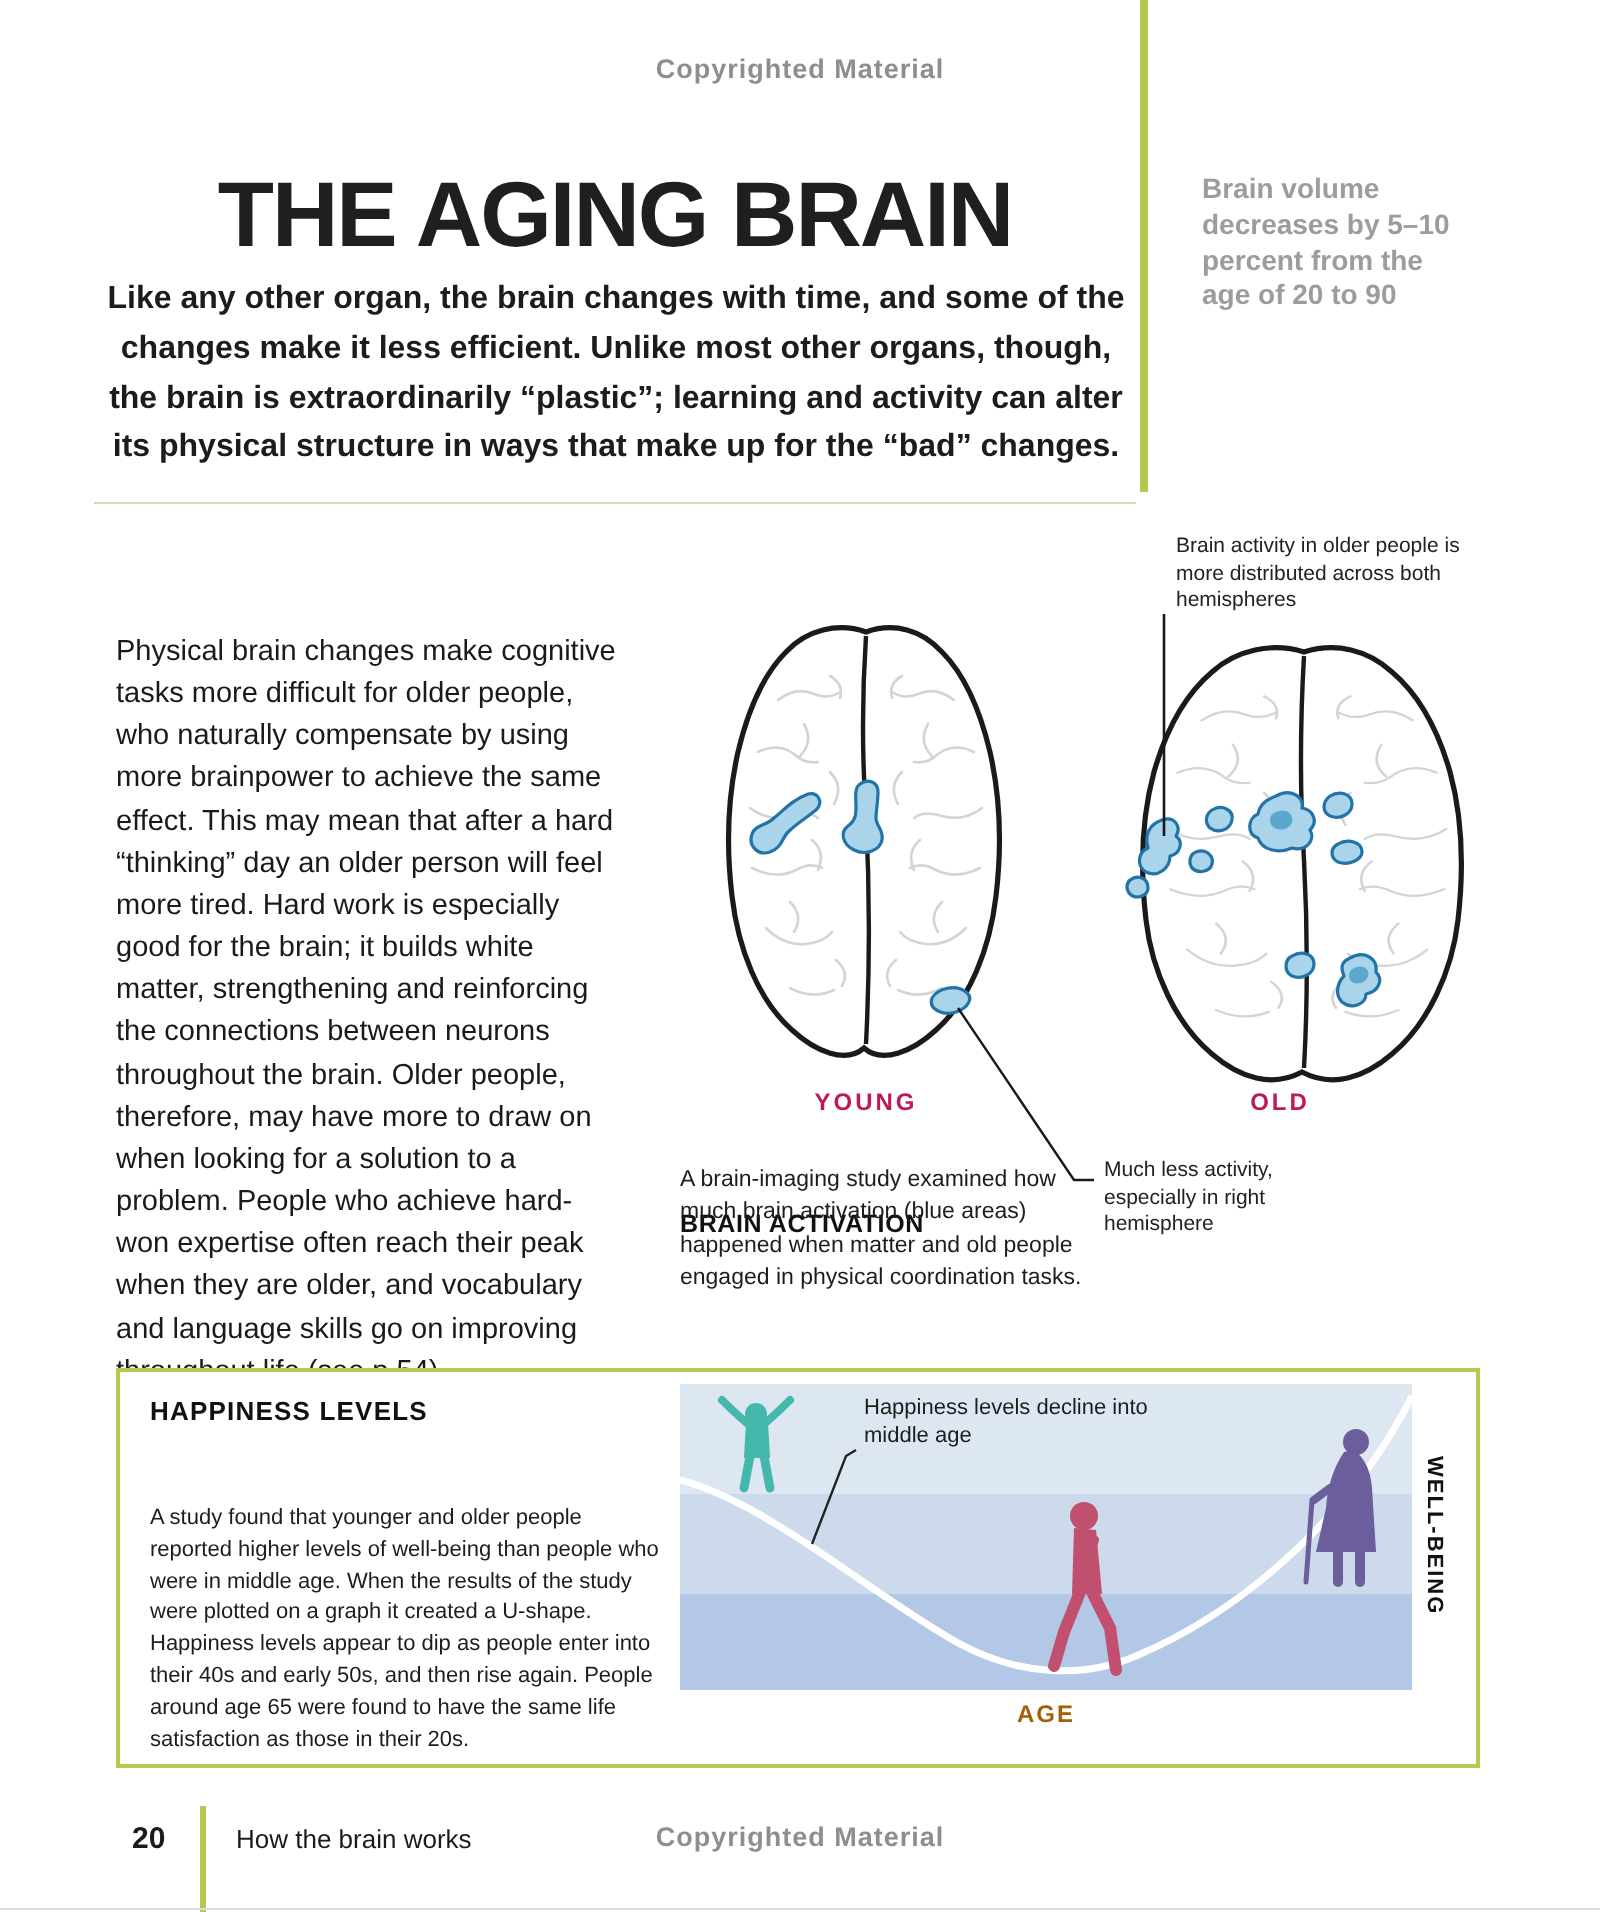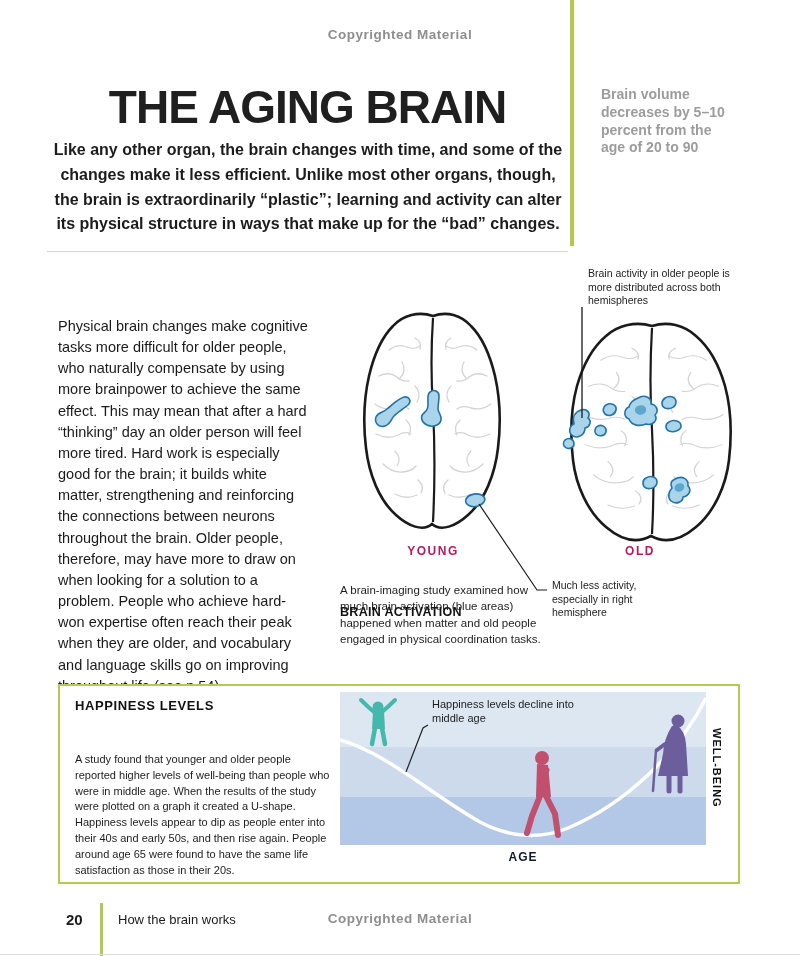--- a/index.html
+++ b/index.html
@@ -40,21 +40,21 @@
   .hap-box { position:absolute; left:58px; top:684px; width:682px; height:200px;
              border:2px solid #b6ca52; background:#fff; }
   .hap-title { position:absolute; left:75px; top:698px; font-size:13px; font-weight:bold;
                color:#111; letter-spacing:.6px; }
   .hap-body { position:absolute; left:75px; top:752px; width:258px;
               font-size:11px; color:#1d1d1d; line-height:1.44; }
   .hap-graph { position:absolute; left:340px; top:692px; width:366px; height:153px; }
   .hap-annot { position:absolute; left:432px; top:698px; width:142px;
                font-size:11px; color:#1d1d1d; line-height:1.25; }
   .axis-x { position:absolute; left:340px; top:850px; width:366px; text-align:center;
-            font-size:12px; font-weight:bold; letter-spacing:1px; color:#0f172a; }
+            font-size:12px; font-weight:bold; letter-spacing:1px; color:#a16207; }
   .axis-y { position:absolute; left:711px; top:728px; font-size:11px; font-weight:bold;
             letter-spacing:1px; color:#111; writing-mode:vertical-rl; }
 
   .footer-num { position:absolute; left:66px; top:911px; font-size:15px; font-weight:bold; color:#1a1a1a; }
   .footer-divider { position:absolute; left:100px; top:903px; width:3px; height:53px; background:#b3c751; }
   .footer-title { position:absolute; left:118px; top:912px; font-size:13px; color:#1a1a1a; }
   .bottom-edge { position:absolute; left:0; bottom:1px; width:100%; height:1px; background:#dcdcdc; }
 </style>
 </head>
 <body>

